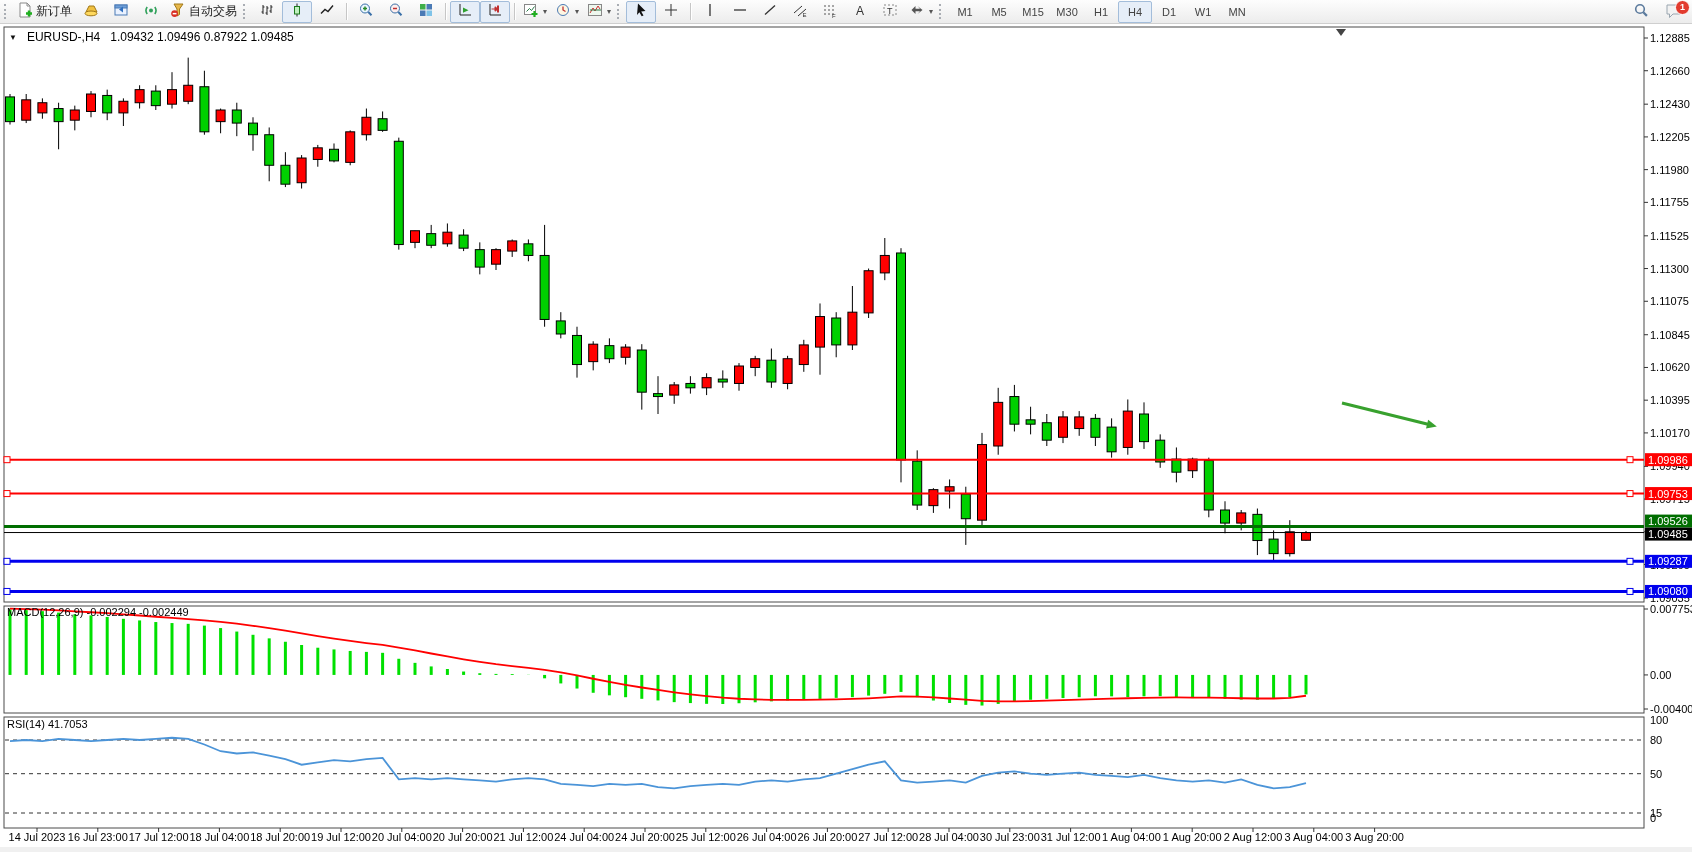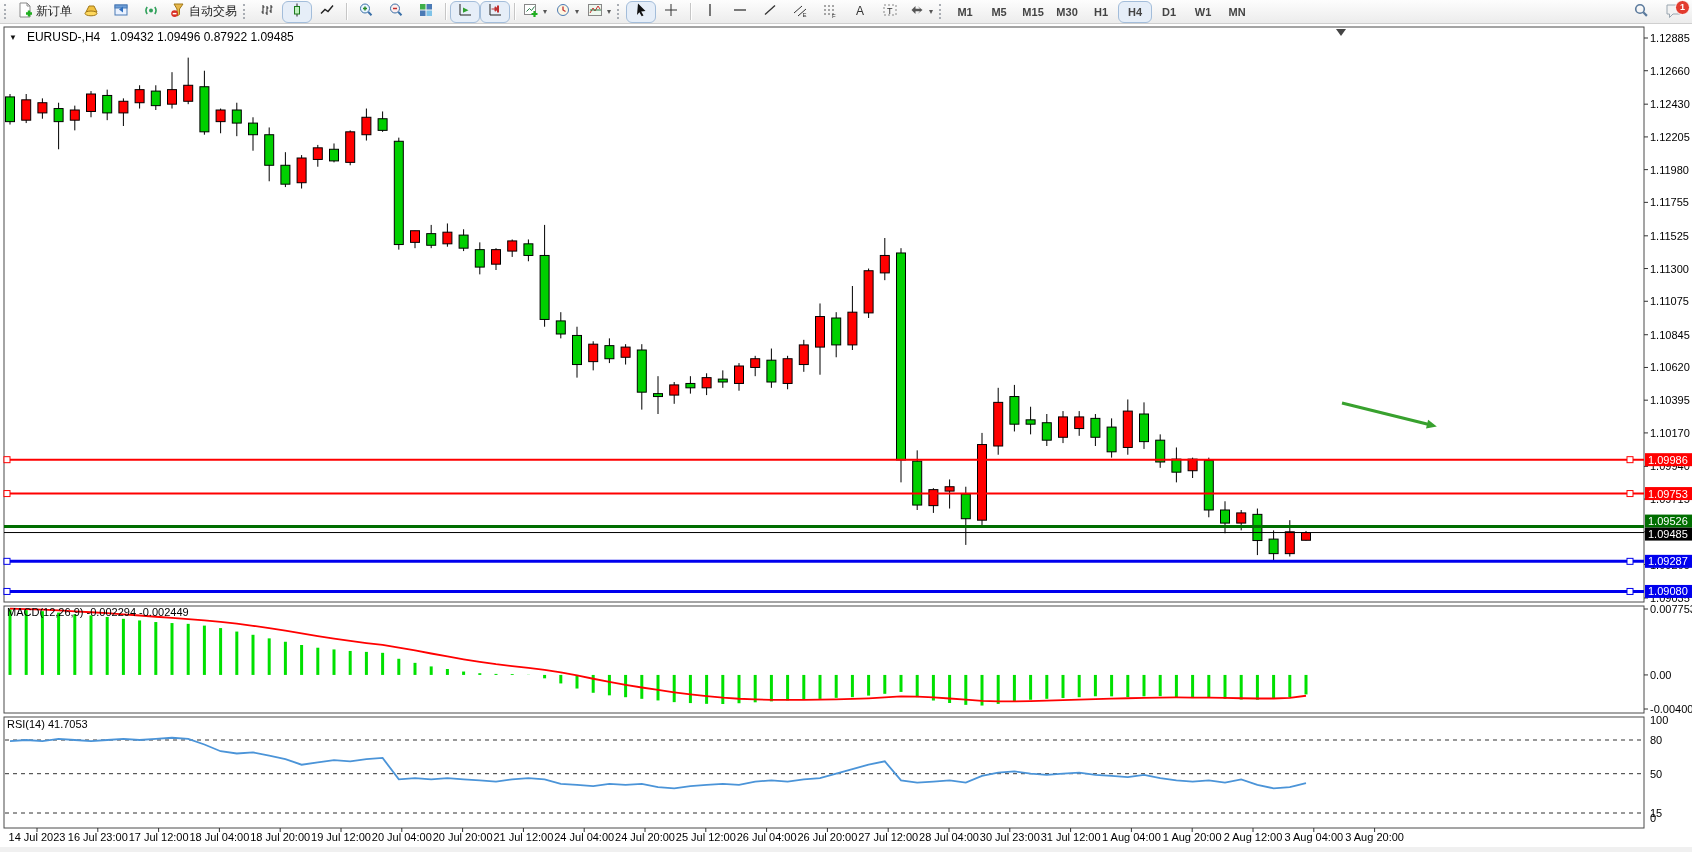--- a/index.html
+++ b/index.html
@@ -3,24 +3,24 @@
 <meta charset="utf-8">
 <style>
   html,body{margin:0;padding:0;background:#fff;font-family:"Liberation Sans",sans-serif;}
   #app{position:relative;width:1692px;height:852px;background:#fff;overflow:hidden;}
   
   .toolbar{position:absolute;top:0;left:0;width:1692px;height:24px;
     background:linear-gradient(#fdfdfd,#ececec);border-bottom:1px solid #cfcfcf;
     display:flex;align-items:center;padding-left:2px;box-sizing:border-box;z-index:3;}
   .tb-btn{height:20px;min-width:22px;display:flex;align-items:center;justify-content:center;
     gap:3px;padding:0 3px;border:1px solid transparent;border-radius:2px;font-size:12px;color:#222;cursor:default;}
-  .tb-btn.pressed{background:#e6eef8;border-color:#a3bdda;border-radius:6px;}
+  .tb-btn.pressed{background:#e6eef8;border-color:#a3bdda;}
   .tb-sep{width:1px;height:17px;background:#c6c6c6;margin:0 4px;box-shadow:1px 0 0 #fff;}
   .tb-grip{width:3px;height:15px;margin:0 4px 0 2px;border-left:2px dotted #a9adb3;}
-  .tf-btn{font-size:11px;color:#444;padding:0 5px;font-weight:bold;}
+  .tf-btn{font-size:11px;color:#444;padding:0 5px;font-weight:normal;}
   .caret{font-size:8px;color:#555;margin-left:1px;}
   .right-tools{position:absolute;right:6px;top:1px;display:flex;align-items:center;gap:8px;z-index:4;}
   .chat-wrap{position:relative;width:22px;height:22px;}
   .badge{position:absolute;top:-1px;right:-4px;background:#e23b2e;border:1px solid #fff;border-radius:50%;
     color:#fff;font-size:9px;width:13px;height:13px;line-height:13px;text-align:center;font-weight:bold;}
   
   .chart-header{position:absolute;left:9px;top:30px;font-size:12px;color:#000;z-index:2;
     display:flex;align-items:center;gap:10px;white-space:nowrap;}
   .collapse{font-size:8px;color:#111;}
   

